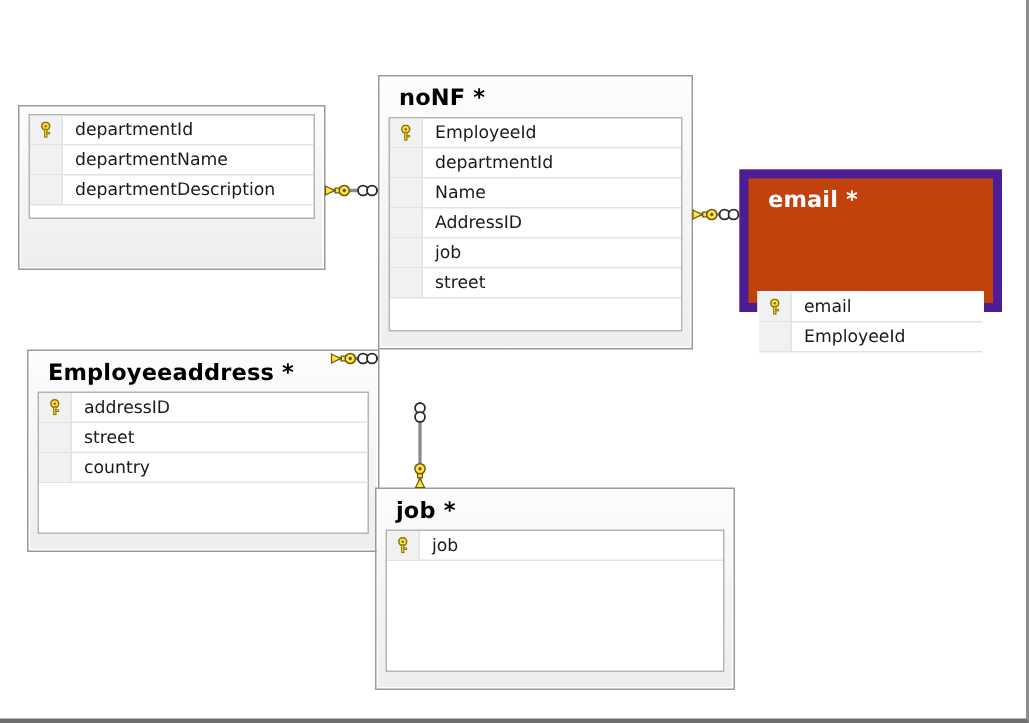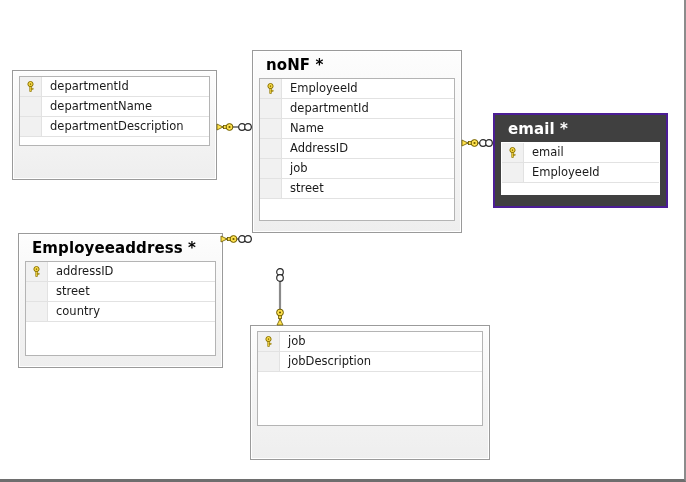--- a/index.html
+++ b/index.html
@@ -74,26 +74,26 @@
     color: #1a1a1a;
     line-height: 19px;
     white-space: nowrap;
   }
   .fld-filler {
     border-bottom: none;
   }
 
   
   .tbl.selected {
-    background: #404040;
-    border: 2px solid #4c1d95;
+    background: #c2410c;
+    border: 6px solid #4c1d95;
     box-shadow: none;
   }
   .tbl.selected .tbl-title { color: #ffffff; }
-  .tbl.selected .tbl-grid { border-color: #ffffff; }
+  .tbl.selected .tbl-grid { border-color: #ffffff; margin-top: 48px; }
 
   
   .key-icon { display:block; width:11px; height:11px; }
 
   
   .rel { position: absolute; }
   .rel svg { display: block; overflow: visible; }
 </style>
 </head>
 <body>
@@ -180,21 +180,21 @@
         </div>
         <div class="fld">
           <div class="fld-gutter"></div>
           <div class="fld-name">EmployeeId</div>
         </div>
         <div class="fld fld-filler" style="height: auto; flex: 1 1 0%;">
           <div class="fld-gutter" style="background: rgb(255, 255, 255); border-right: none;"></div>
         </div>
       </div>
     </div>
-    <div class="tbl" style="left: 18px; top: 233px; width: 205px; height: 135px;">
+    <div class="tbl" style="left: 18px; top: 233px; width: 235px; height: 135px;">
       <div class="tbl-title">Employeeaddress *</div>
       <div class="tbl-grid">
         <div class="fld">
           <div class="fld-gutter">
             <svg viewBox="0 0 11 11" class="key-icon">
               <circle cx="5.5" cy="3.1" r="2.6" fill="#ffe14d" stroke="#8a7200" stroke-width="1"></circle>
               <circle cx="5.5" cy="3.1" r="0.85" fill="#8a7200"></circle>
               <rect x="4.8" y="5.2" width="1.5" height="5.2" fill="#ffe14d" stroke="#8a7200" stroke-width="0.7"></rect>
               <rect x="6.2" y="7.2" width="1.9" height="1.1" fill="#ffe14d" stroke="#8a7200" stroke-width="0.6"></rect>
             </svg>
@@ -208,35 +208,32 @@
         <div class="fld">
           <div class="fld-gutter"></div>
           <div class="fld-name">country</div>
         </div>
         <div class="fld fld-filler" style="height: auto; flex: 1 1 0%;">
           <div class="fld-gutter" style="background: rgb(255, 255, 255); border-right: none;"></div>
         </div>
       </div>
     </div>
     <div class="tbl" style="left: 250px; top: 325px; width: 240px; height: 135px;">
+      <div class="tbl-title">job *</div>
       <div class="tbl-grid">
         <div class="fld">
           <div class="fld-gutter">
             <svg viewBox="0 0 11 11" class="key-icon">
               <circle cx="5.5" cy="3.1" r="2.6" fill="#ffe14d" stroke="#8a7200" stroke-width="1"></circle>
               <circle cx="5.5" cy="3.1" r="0.85" fill="#8a7200"></circle>
               <rect x="4.8" y="5.2" width="1.5" height="5.2" fill="#ffe14d" stroke="#8a7200" stroke-width="0.7"></rect>
               <rect x="6.2" y="7.2" width="1.9" height="1.1" fill="#ffe14d" stroke="#8a7200" stroke-width="0.6"></rect>
             </svg>
           </div>
           <div class="fld-name">job</div>
-        </div>
-        <div class="fld">
-          <div class="fld-gutter"></div>
-          <div class="fld-name">jobDescription</div>
         </div>
         <div class="fld fld-filler" style="height: auto; flex: 1 1 0%;">
           <div class="fld-gutter" style="background: rgb(255, 255, 255); border-right: none;"></div>
         </div>
       </div>
     </div>
     <div class="rel" style="left: 217px; top: 119px;">
       <svg width="35" height="16" viewBox="0 0 35 16">
         <line x1="0" y1="8" x2="35" y2="8" stroke="#8a8a8a" stroke-width="2.2"></line>
         <rect x="6.5" y="6.4" width="5" height="3.2" fill="#ffe14d" stroke="#6b5a00" stroke-width="0.8"></rect>

